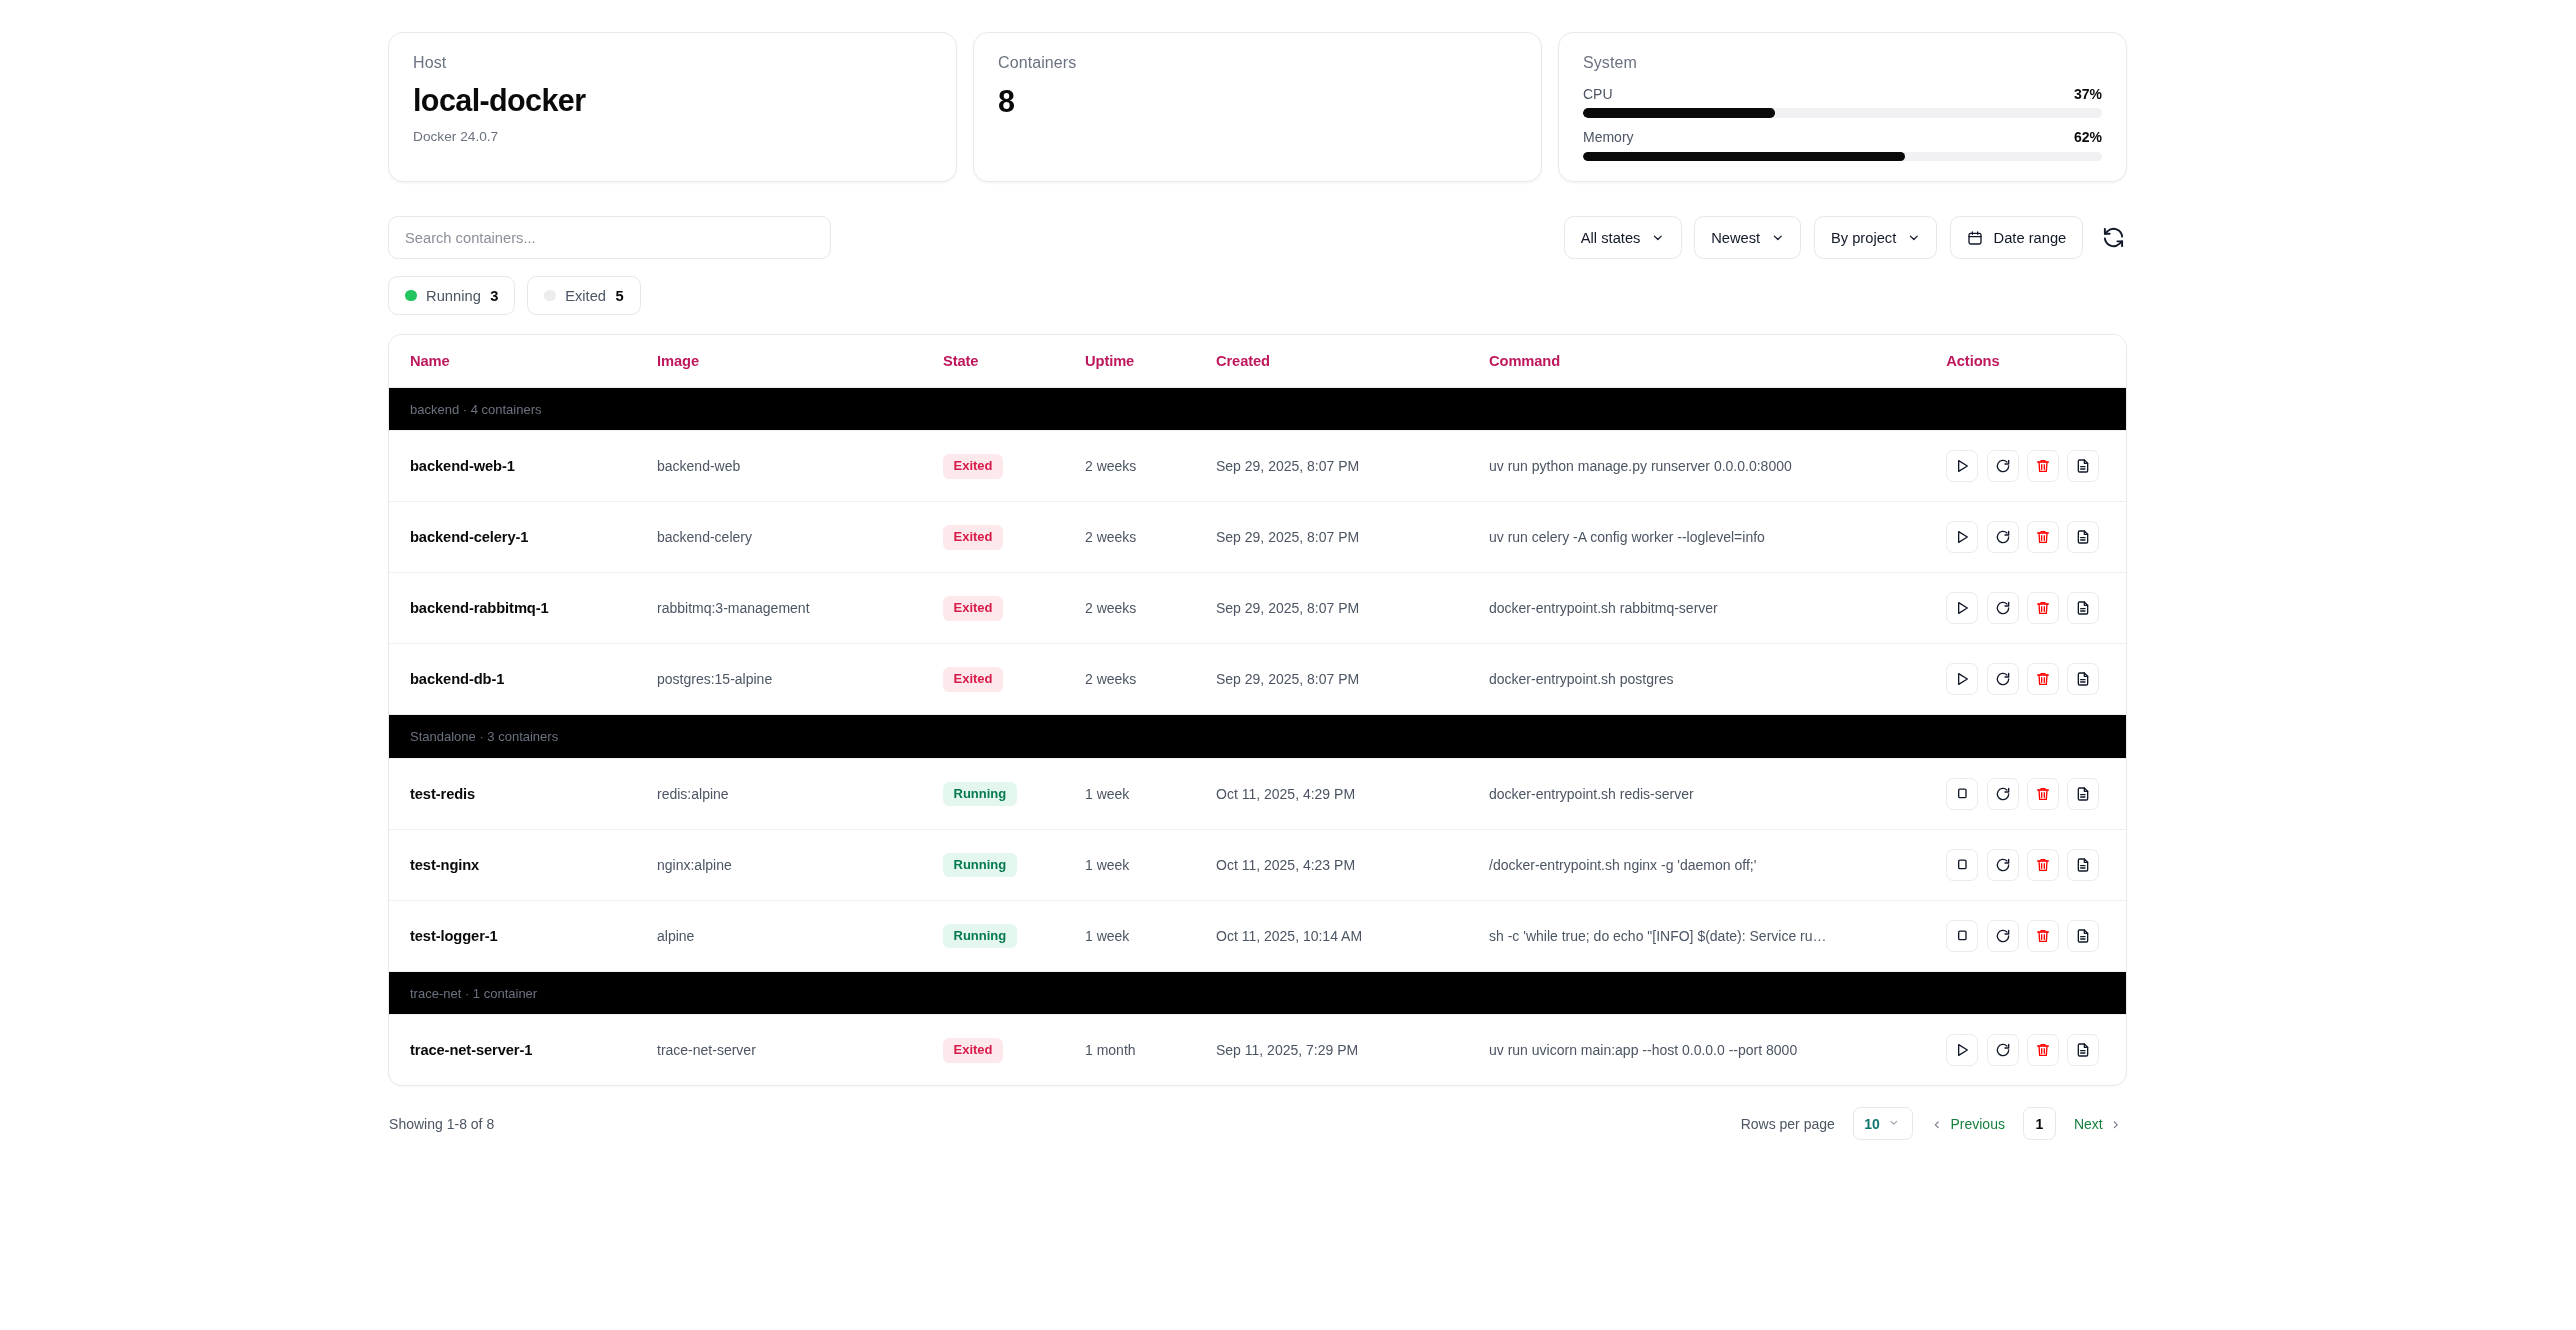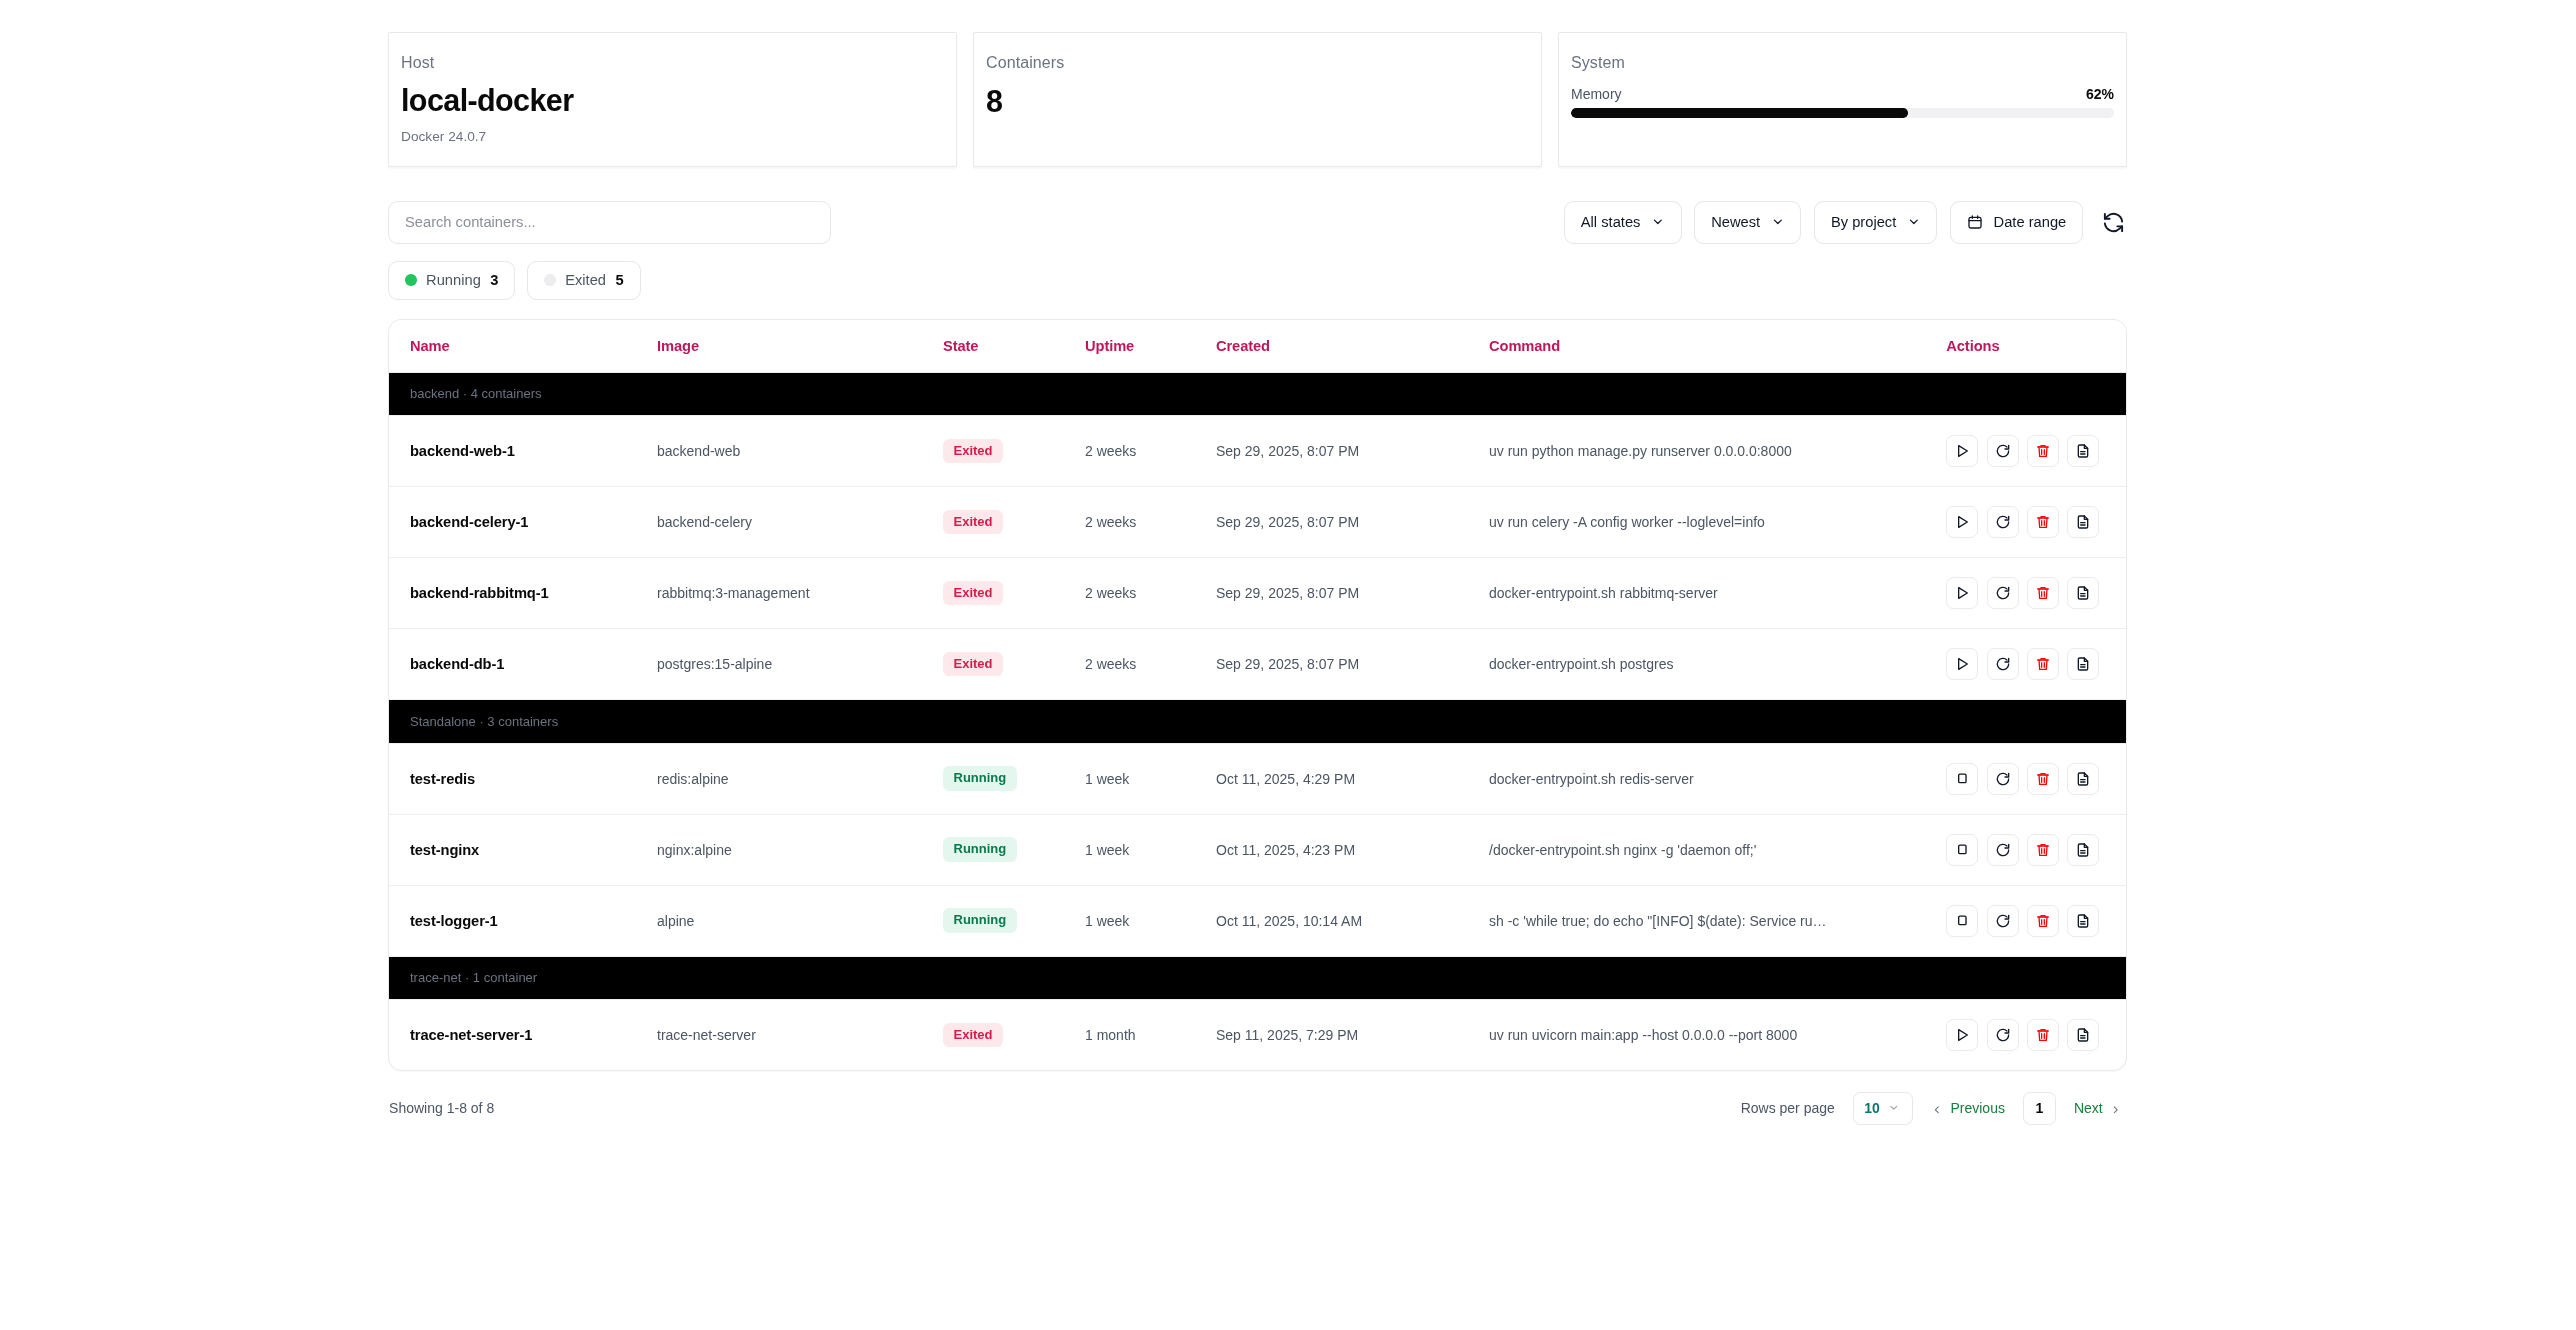--- a/index.html
+++ b/index.html
@@ -27,23 +27,23 @@
 
   
   .cards-row {
     display: flex;
     gap: 16px;
     align-items: stretch;
   }
   .card {
     background: #ffffff;
     border: 1.1px solid #E8E8ED;
-    border-radius: 2px;
+    border-radius: 15px;
     box-shadow: 0 1.1px 2.1px rgba(16,18,28,0.035);
-    padding: 20px 12px;
+    padding: 20px 24px;
     min-height: 134px;
   }
   .card-host { width: 573px; }
   .card-containers { width: 573px; }
   .card-system { width: 573px; }
 
   .card-label {
     font-size: 16px;
     color: #6B7280;
     letter-spacing: 0.1px;
@@ -294,20 +294,29 @@
       </div>
 
       <div class="card card-containers">
         <div class="card-label">Containers</div>
         <div class="card-value-num">8</div>
       </div>
 
       <div class="card card-system">
         <div class="card-label">System</div>
         <div class="metrics" id="metrics-container">
+            <div class="metric">
+              <div class="metric-head">
+                <span class="metric-name">CPU</span>
+                <span class="metric-pct">37%</span>
+              </div>
+              <div class="bar-track">
+                <div class="bar-fill" style="width:37%;background:#0A0A0B"></div>
+              </div>
+            </div>
             <div class="metric">
               <div class="metric-head">
                 <span class="metric-name">Memory</span>
                 <span class="metric-pct">62%</span>
               </div>
               <div class="bar-track">
                 <div class="bar-fill" style="width:62%;background:#0A0A0B"></div>
               </div>
             </div>
           </div>

